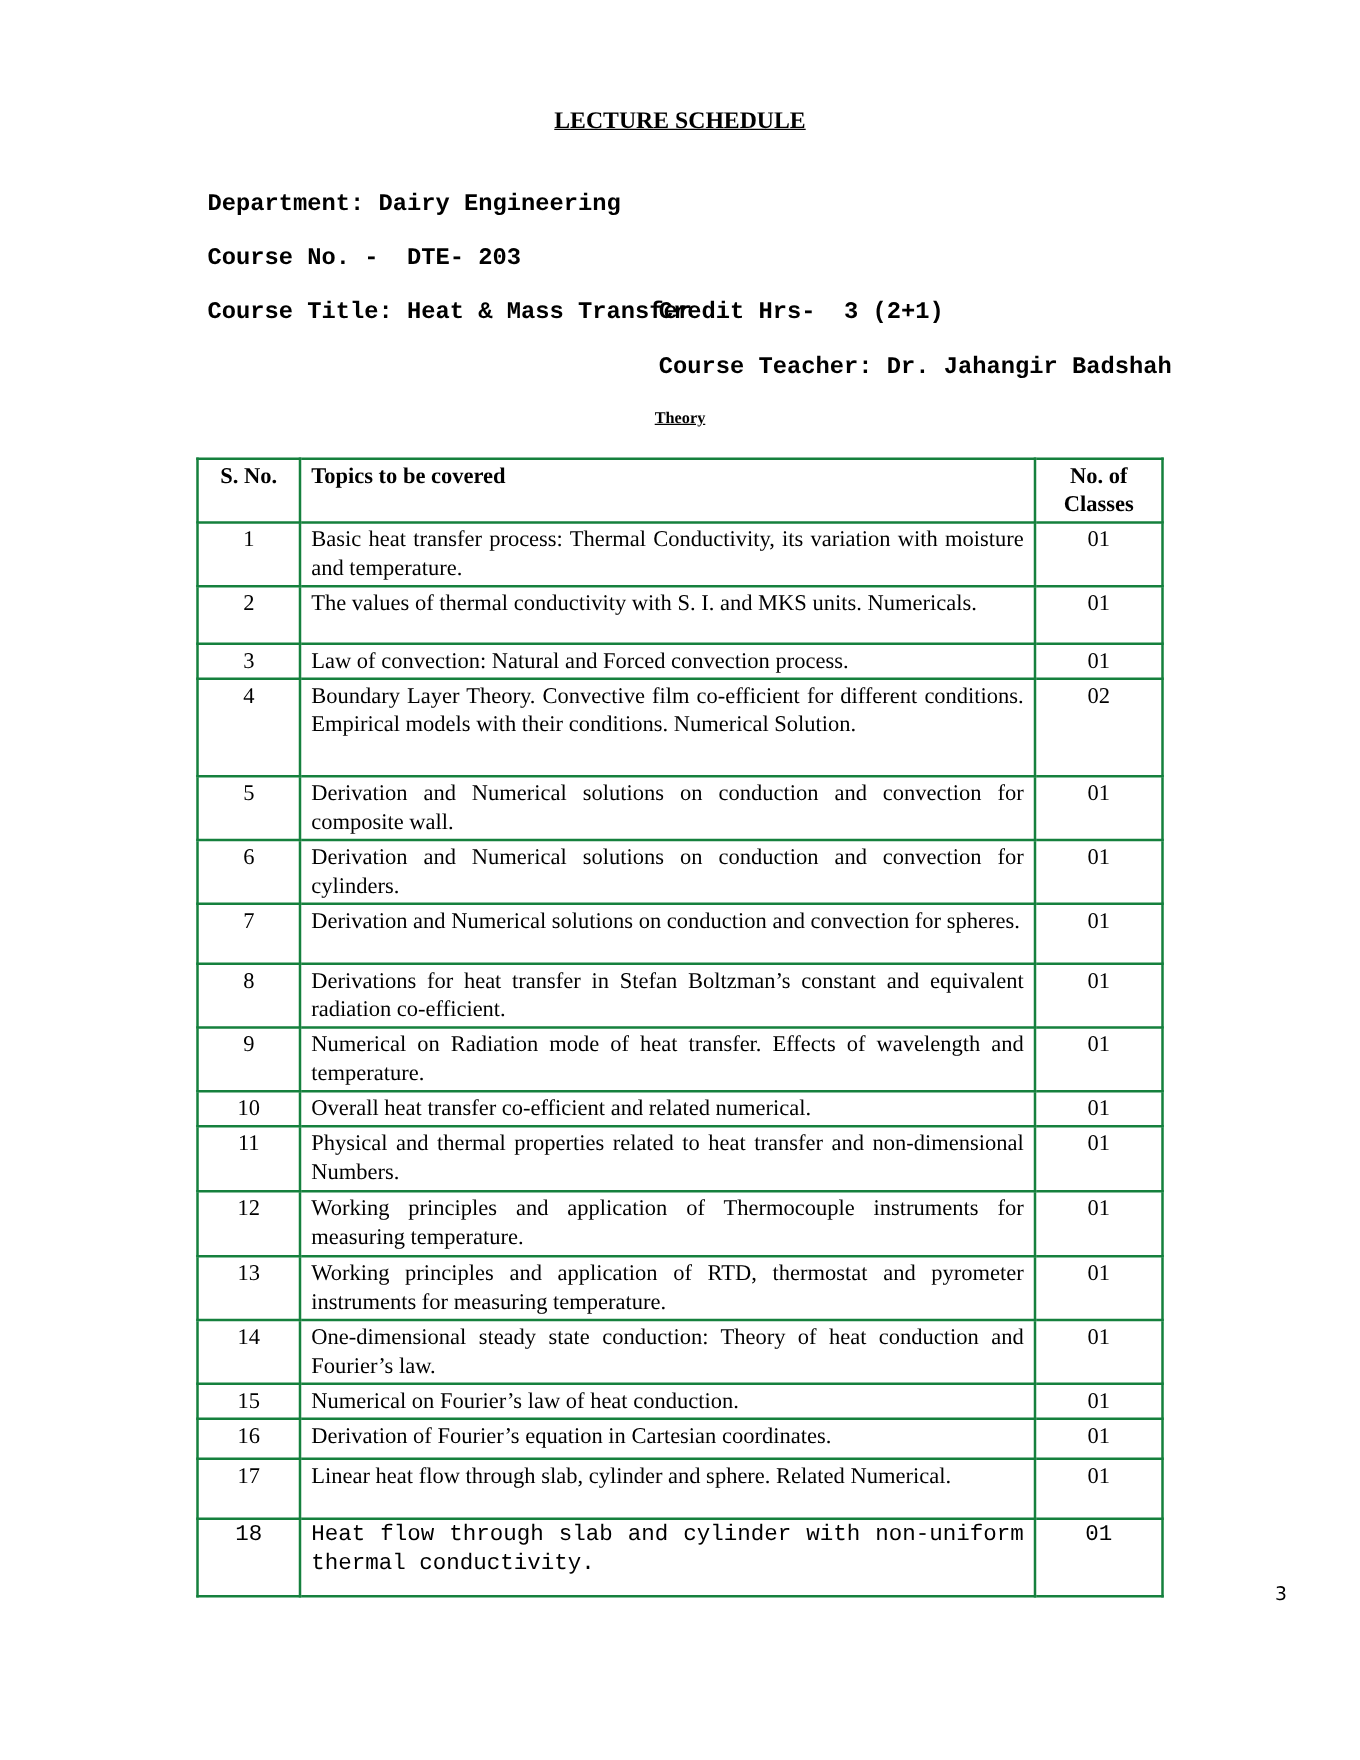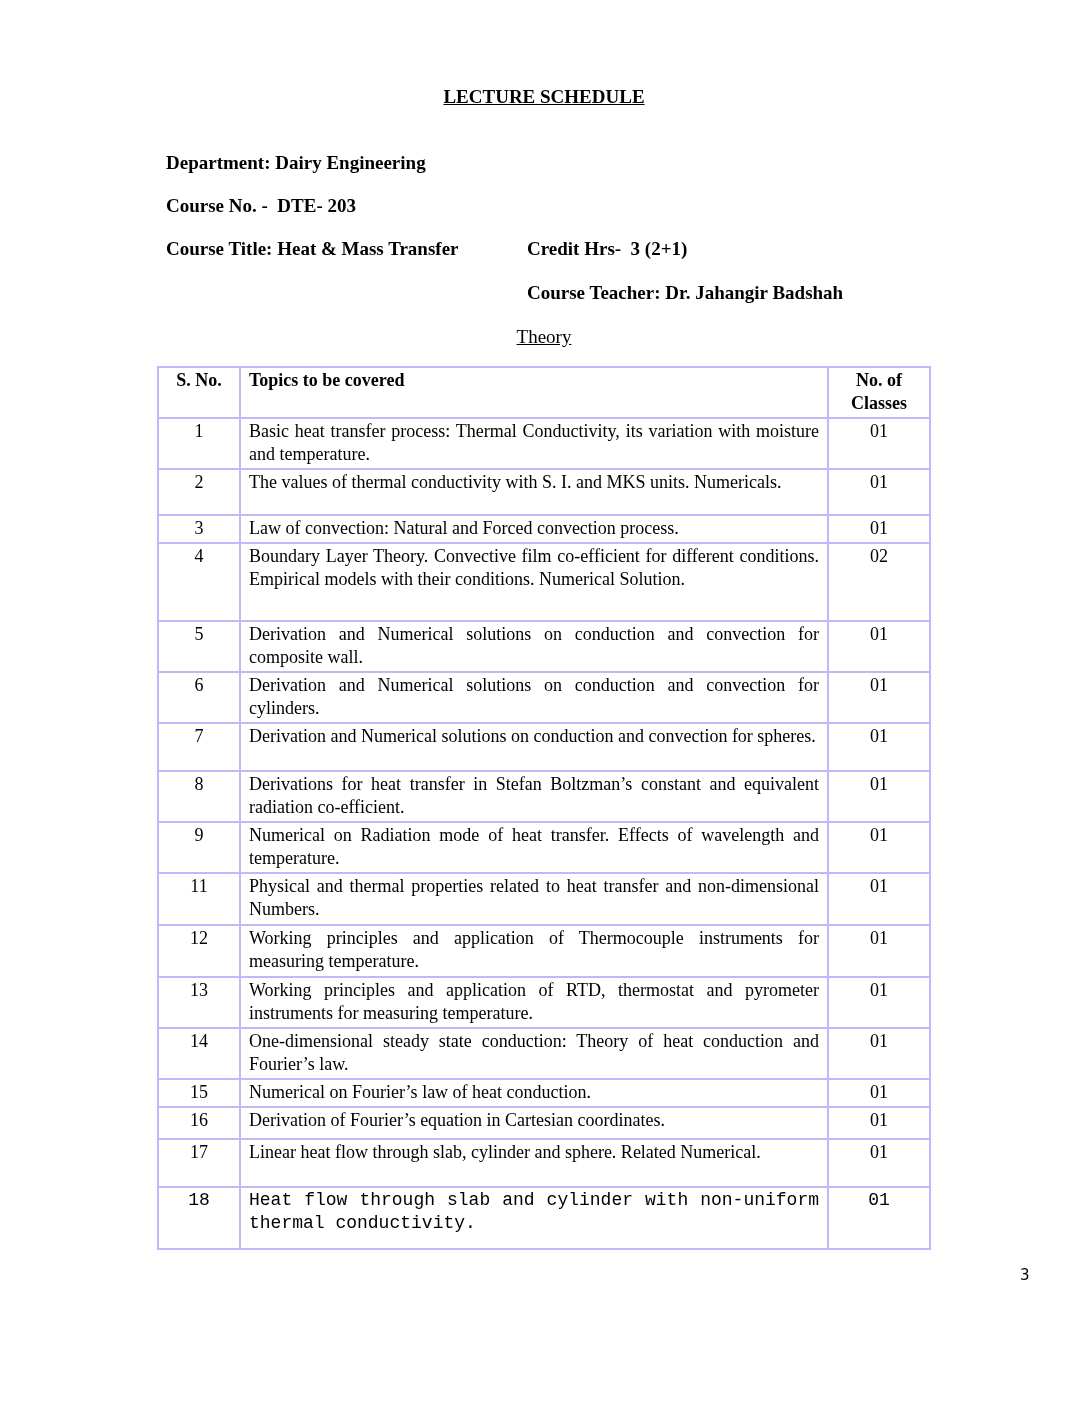--- a/index.html
+++ b/index.html
@@ -4,36 +4,36 @@
 <style>
   html, body { margin: 0; padding: 0; background: #ffffff; }
   body {
     width: 1088px; height: 1408px; position: relative; overflow: hidden;
     font-family: "Liberation Serif", "DejaVu Serif", serif; color: #000;
   }
   .title {
     position: absolute; top: 86px; left: 0; width: 1088px; text-align: center;
     font-weight: bold; font-size: 19px; text-decoration: underline;
   }
-  .meta { position: absolute; font-weight: bold; font-size: 19px; white-space: pre; }
+  .meta { position: absolute; font-weight: bold; font-size: 19px; white-space: pre; font-family: Liberation Mono, monospace; }
   .dept { top: 152px; left: 166px; }
   .course-no { top: 195px; left: 166px; }
   .course-title { top: 238px; left: 166px; }
   .credit { top: 238px; left: 527px; }
   .teacher { top: 282px; left: 527px; }
   .section {
     position: absolute; top: 326px; left: 0; width: 1088px; text-align: center;
-    font-weight: normal; font-size: 19px; text-decoration: underline;
+    font-weight: bold; font-size: 13px; text-decoration: underline;
   }
   table.schedule {
     position: absolute; top: 366px; left: 157px; width: 774px;
     border-collapse: collapse; font-size: 18px; line-height: 23px;
   }
   table.schedule td, table.schedule th {
-    border: 2px solid #c4b5fd; vertical-align: top; padding: 1px 8px 2px 8px;
+    border: 2px solid #15803d; vertical-align: top; padding: 1px 8px 2px 8px;
   }
   th { font-weight: bold; text-align: left; }
   .c-sno { width: 64px; text-align: center; }
   .c-topic { text-align: justify; }
   .c-cls { width: 84px; text-align: center; border-radius: 19px; }
   th.c-sno, th.c-cls { text-align: center; }
   .page-number {
     position: absolute; top: 1266px; left: 1020px; font-size: 15px;
     font-family: "DejaVu Sans", sans-serif;
   }
@@ -96,20 +96,25 @@
       <tr style="height: 48px;">
         <td class="c-sno">8</td>
         <td class="c-topic">Derivations for heat transfer in Stefan Boltzman’s constant and equivalent radiation co-efficient.</td>
         <td class="c-cls">01</td>
       </tr>
       <tr style="height: 42px;">
         <td class="c-sno">9</td>
         <td class="c-topic">Numerical on Radiation mode of heat transfer. Effects of wavelength and temperature.</td>
         <td class="c-cls">01</td>
       </tr>
+      <tr style="height: 26px;">
+        <td class="c-sno">10</td>
+        <td class="c-topic">Overall heat transfer co-efficient and related numerical.</td>
+        <td class="c-cls">01</td>
+      </tr>
       <tr style="height: 52px;">
         <td class="c-sno">11</td>
         <td class="c-topic">Physical and thermal properties related to heat transfer and non-dimensional Numbers.</td>
         <td class="c-cls">01</td>
       </tr>
       <tr style="height: 52px;">
         <td class="c-sno">12</td>
         <td class="c-topic">Working principles and application of Thermocouple instruments for measuring temperature.</td>
         <td class="c-cls">01</td>
       </tr>

